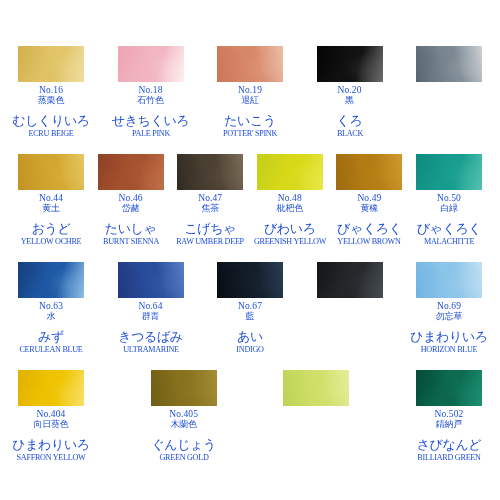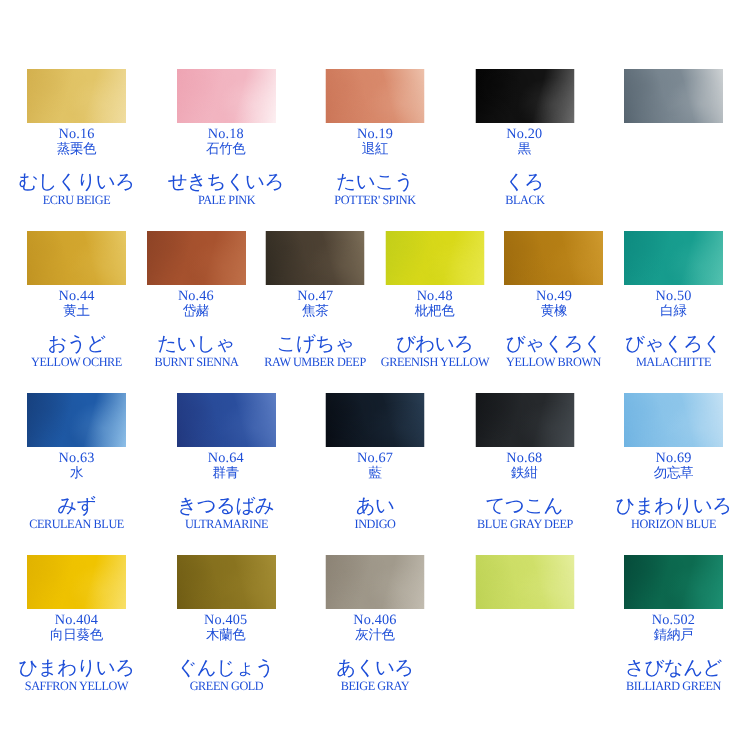--- a/index.html
+++ b/index.html
@@ -251,26 +251,20 @@
           <div class="kanji">藍</div>
           <div class="kana">あい</div>
           <div class="en">INDIGO</div>
         </div>
       </div>
       <div class="swatch-cell">
         <div class="swatch">
           <div class="wash" style="background: linear-gradient(105deg, rgb(20, 22, 25) 0%, rgb(38, 41, 44) 42%, rgb(38, 41, 44) 62%, rgb(71, 77, 82) 100%);"></div>
           <div class="grain" style="background: radial-gradient(60% 80% at 20% 30%, rgba(20, 22, 25, 0.533), transparent 70%), radial-gradient(50% 70% at 78% 65%, rgba(71, 77, 82, 0.467), transparent 72%), radial-gradient(40% 55% at 48% 82%, rgba(20, 22, 25, 0.333), transparent 75%);"></div>
         </div>
-        <div class="labels">
-          <div class="code">No.68</div>
-          <div class="kanji">鉄紺</div>
-          <div class="kana">てつこん</div>
-          <div class="en">BLUE GRAY DEEP</div>
-        </div>
       </div>
       <div class="swatch-cell">
         <div class="swatch">
           <div class="wash" style="background: linear-gradient(75deg, rgb(111, 179, 226) 0%, rgb(142, 198, 234) 42%, rgb(142, 198, 234) 62%, rgb(196, 225, 244) 100%);"></div>
           <div class="grain" style="background: radial-gradient(60% 80% at 20% 30%, rgba(111, 179, 226, 0.533), transparent 70%), radial-gradient(50% 70% at 78% 65%, rgba(196, 225, 244, 0.467), transparent 72%), radial-gradient(40% 55% at 48% 82%, rgba(111, 179, 226, 0.333), transparent 75%);"></div>
         </div>
         <div class="labels">
           <div class="code">No.69</div>
           <div class="kanji">勿忘草</div>
           <div class="kana">ひまわりいろ</div>
@@ -298,32 +292,20 @@
         </div>
         <div class="labels">
           <div class="code">No.405</div>
           <div class="kanji">木蘭色</div>
           <div class="kana">ぐんじょう</div>
           <div class="en">GREEN GOLD</div>
         </div>
       </div>
       <div class="swatch-cell">
         <div class="swatch">
-          <div class="wash" style="background: linear-gradient(105deg, rgb(140, 131, 117) 0%, rgb(161, 154, 140) 42%, rgb(161, 154, 140) 62%, rgb(195, 189, 177) 100%);"></div>
-          <div class="grain" style="background: radial-gradient(60% 80% at 20% 30%, rgba(140, 131, 117, 0.533), transparent 70%), radial-gradient(50% 70% at 78% 65%, rgba(195, 189, 177, 0.467), transparent 72%), radial-gradient(40% 55% at 48% 82%, rgba(140, 131, 117, 0.333), transparent 75%);"></div>
-        </div>
-        <div class="labels">
-          <div class="code">No.406</div>
-          <div class="kanji">灰汁色</div>
-          <div class="kana">あくいろ</div>
-          <div class="en">BEIGE GRAY</div>
-        </div>
-      </div>
-      <div class="swatch-cell">
-        <div class="swatch">
           <div class="wash" style="background: linear-gradient(75deg, rgb(189, 210, 84) 0%, rgb(208, 224, 106) 42%, rgb(208, 224, 106) 62%, rgb(229, 238, 157) 100%);"></div>
           <div class="grain" style="background: radial-gradient(60% 80% at 20% 30%, rgba(189, 210, 84, 0.533), transparent 70%), radial-gradient(50% 70% at 78% 65%, rgba(229, 238, 157, 0.467), transparent 72%), radial-gradient(40% 55% at 48% 82%, rgba(189, 210, 84, 0.333), transparent 75%);"></div>
         </div>
       </div>
       <div class="swatch-cell">
         <div class="swatch">
           <div class="wash" style="background: linear-gradient(105deg, rgb(6, 75, 58) 0%, rgb(13, 107, 80) 42%, rgb(13, 107, 80) 62%, rgb(29, 144, 115) 100%);"></div>
           <div class="grain" style="background: radial-gradient(60% 80% at 20% 30%, rgba(6, 75, 58, 0.533), transparent 70%), radial-gradient(50% 70% at 78% 65%, rgba(29, 144, 115, 0.467), transparent 72%), radial-gradient(40% 55% at 48% 82%, rgba(6, 75, 58, 0.333), transparent 75%);"></div>
         </div>
         <div class="labels">

